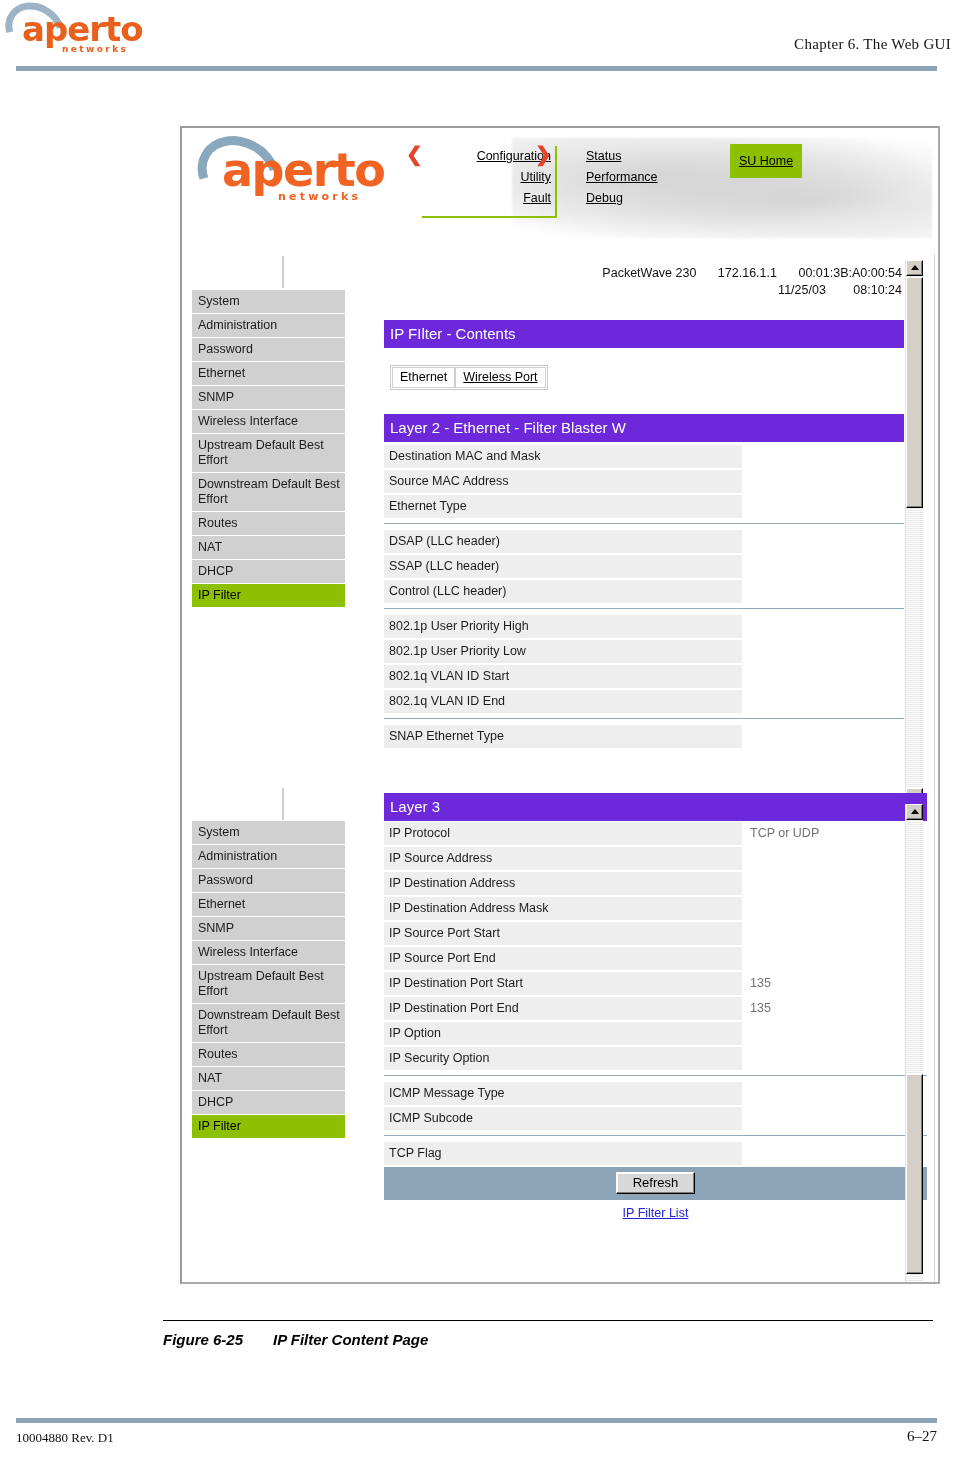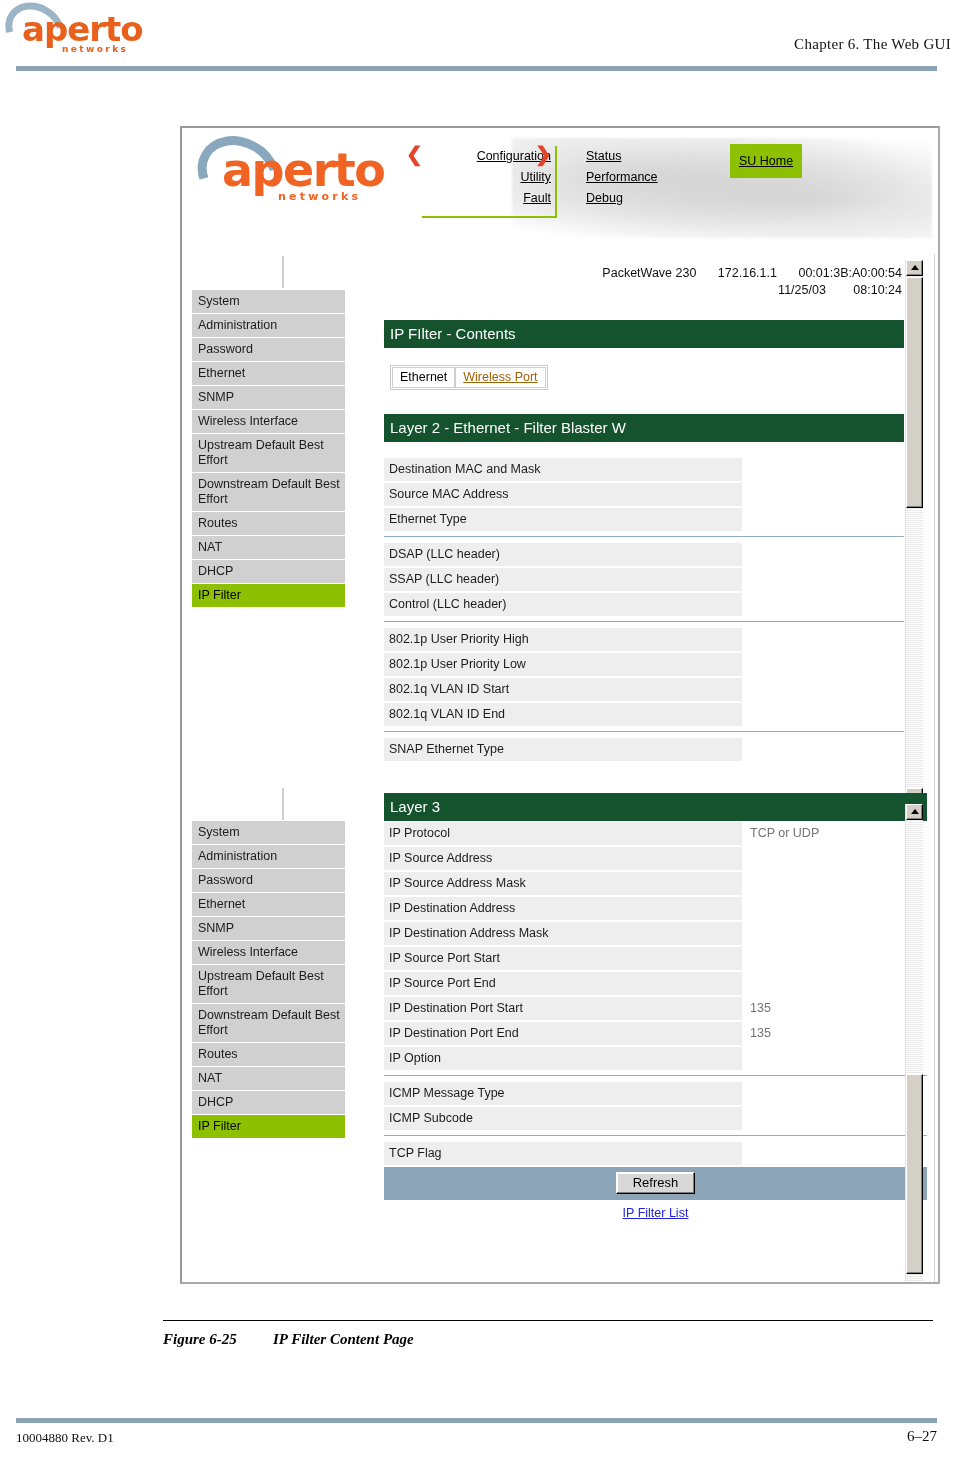--- a/index.html
+++ b/index.html
@@ -64,21 +64,21 @@
     font-family:"Liberation Serif", serif; font-size:15px; color:#111;
   }
 
   
   .fig-rule {
     position:absolute; left:163px; top:1320px; width:770px; height:1px;
     background:#000;
   }
   .fig-caption {
     position:absolute; left:163px; top:1331px;
-    font-family:Liberation Serif, serif; font-weight:bold; font-style:italic;
+    font-family:Liberation Sans, sans-serif; font-weight:bold; font-style:italic;
     font-size:15px; color:#000; white-space:nowrap;
   }
   .fig-caption .fig-num { display:inline-block; width:110px; }
 
   
   .shot {
     position:absolute; left:180px; top:126px;
     width:760px; height:1158px;
     background:#ffffff;
     border:2px solid #aaaaaa;
@@ -173,35 +173,35 @@
     padding:4px 0 4px 6px;
     font-family:"Liberation Sans", sans-serif;
     font-size:12.5px; color:#1c1c1c; line-height:15px;
     cursor:pointer;
   }
   .side-item.active { background:#8dc000; color:#000; }
 
   
   .content { position:absolute; }
   .sec-head {
-    background:#14532d; color:#ffffff;
+    background:#6d28d9; color:#ffffff;
     font-family:"Liberation Sans", sans-serif; font-size:15px;
     padding:4px 0 5px 6px; line-height:19px;
   }
   .tabs {
     margin:17px 0 0 6px; display:inline-block;
     border:1px solid #c9c9c9; padding:1px; background:#ffffff;
   }
   .tab {
     display:inline-block; padding:2px 7px 3px 7px;
     font-family:"Liberation Sans", sans-serif; font-size:12.5px;
     border:1px solid #cfcfcf; background:#ffffff; cursor:pointer;
   }
   .tab.sel { color:#000; text-decoration:none; }
-  .tab.lnk { color:#a16207; text-decoration:underline; }
+  .tab.lnk { color:#000000; text-decoration:underline; }
 
   .frow { display:flex; align-items:stretch; margin-bottom:2px; }
   .flabel {
     width:358px; background:#eeeeee;
     font-family:"Liberation Sans", sans-serif; font-size:12.5px;
     color:#1c1c1c; padding:4px 0 4px 5px; line-height:15px;
   }
   .fvalue {
     flex:1; background:#ffffff;
     font-family:"Liberation Sans", sans-serif; font-size:12.5px;
@@ -342,21 +342,21 @@
     <div class="sec-head">IP FIlter - Contents</div>
 
     <div class="tabs">
       <span class="tab sel">Ethernet</span><span class="tab lnk">Wireless Port</span>
     </div>
 
     <div style="height:24px;"></div>
 
     <div class="sec-head">Layer 2 - Ethernet - Filter Blaster W</div>
 
-    <div style="margin-top:16px;">
+    <div style="margin-top:3px;">
       <div class="frow">
           <div class="flabel">Destination MAC and Mask</div>
           <div class="fvalue"></div>
         </div>
       <div class="frow">
           <div class="flabel">Source MAC Address</div>
           <div class="fvalue"></div>
         </div>
       <div class="frow">
           <div class="flabel">Ethernet Type</div>
@@ -440,24 +440,20 @@
     <div style="margin-top:1px;">
       <div class="frow">
           <div class="flabel">IP Protocol</div>
           <div class="fvalue">TCP or UDP</div>
         </div>
       <div class="frow">
           <div class="flabel">IP Source Address</div>
           <div class="fvalue"></div>
         </div>
       <div class="frow">
-          <div class="flabel">IP Source Address Mask</div>
-          <div class="fvalue"></div>
-        </div>
-      <div class="frow">
           <div class="flabel">IP Destination Address</div>
           <div class="fvalue"></div>
         </div>
       <div class="frow">
           <div class="flabel">IP Destination Address Mask</div>
           <div class="fvalue"></div>
         </div>
       <div class="frow">
           <div class="flabel">IP Source Port Start</div>
           <div class="fvalue"></div>
@@ -469,20 +465,24 @@
       <div class="frow">
           <div class="flabel">IP Destination Port Start</div>
           <div class="fvalue">135</div>
         </div>
       <div class="frow">
           <div class="flabel">IP Destination Port End</div>
           <div class="fvalue">135</div>
         </div>
       <div class="frow">
           <div class="flabel">IP Option</div>
+          <div class="fvalue"></div>
+        </div>
+      <div class="frow">
+          <div class="flabel">IP Security Option</div>
           <div class="fvalue"></div>
         </div>
     </div>
     <div class="grp-sep"></div>
     <div>
       <div class="frow">
           <div class="flabel">ICMP Message Type</div>
           <div class="fvalue"></div>
         </div>
       <div class="frow">

